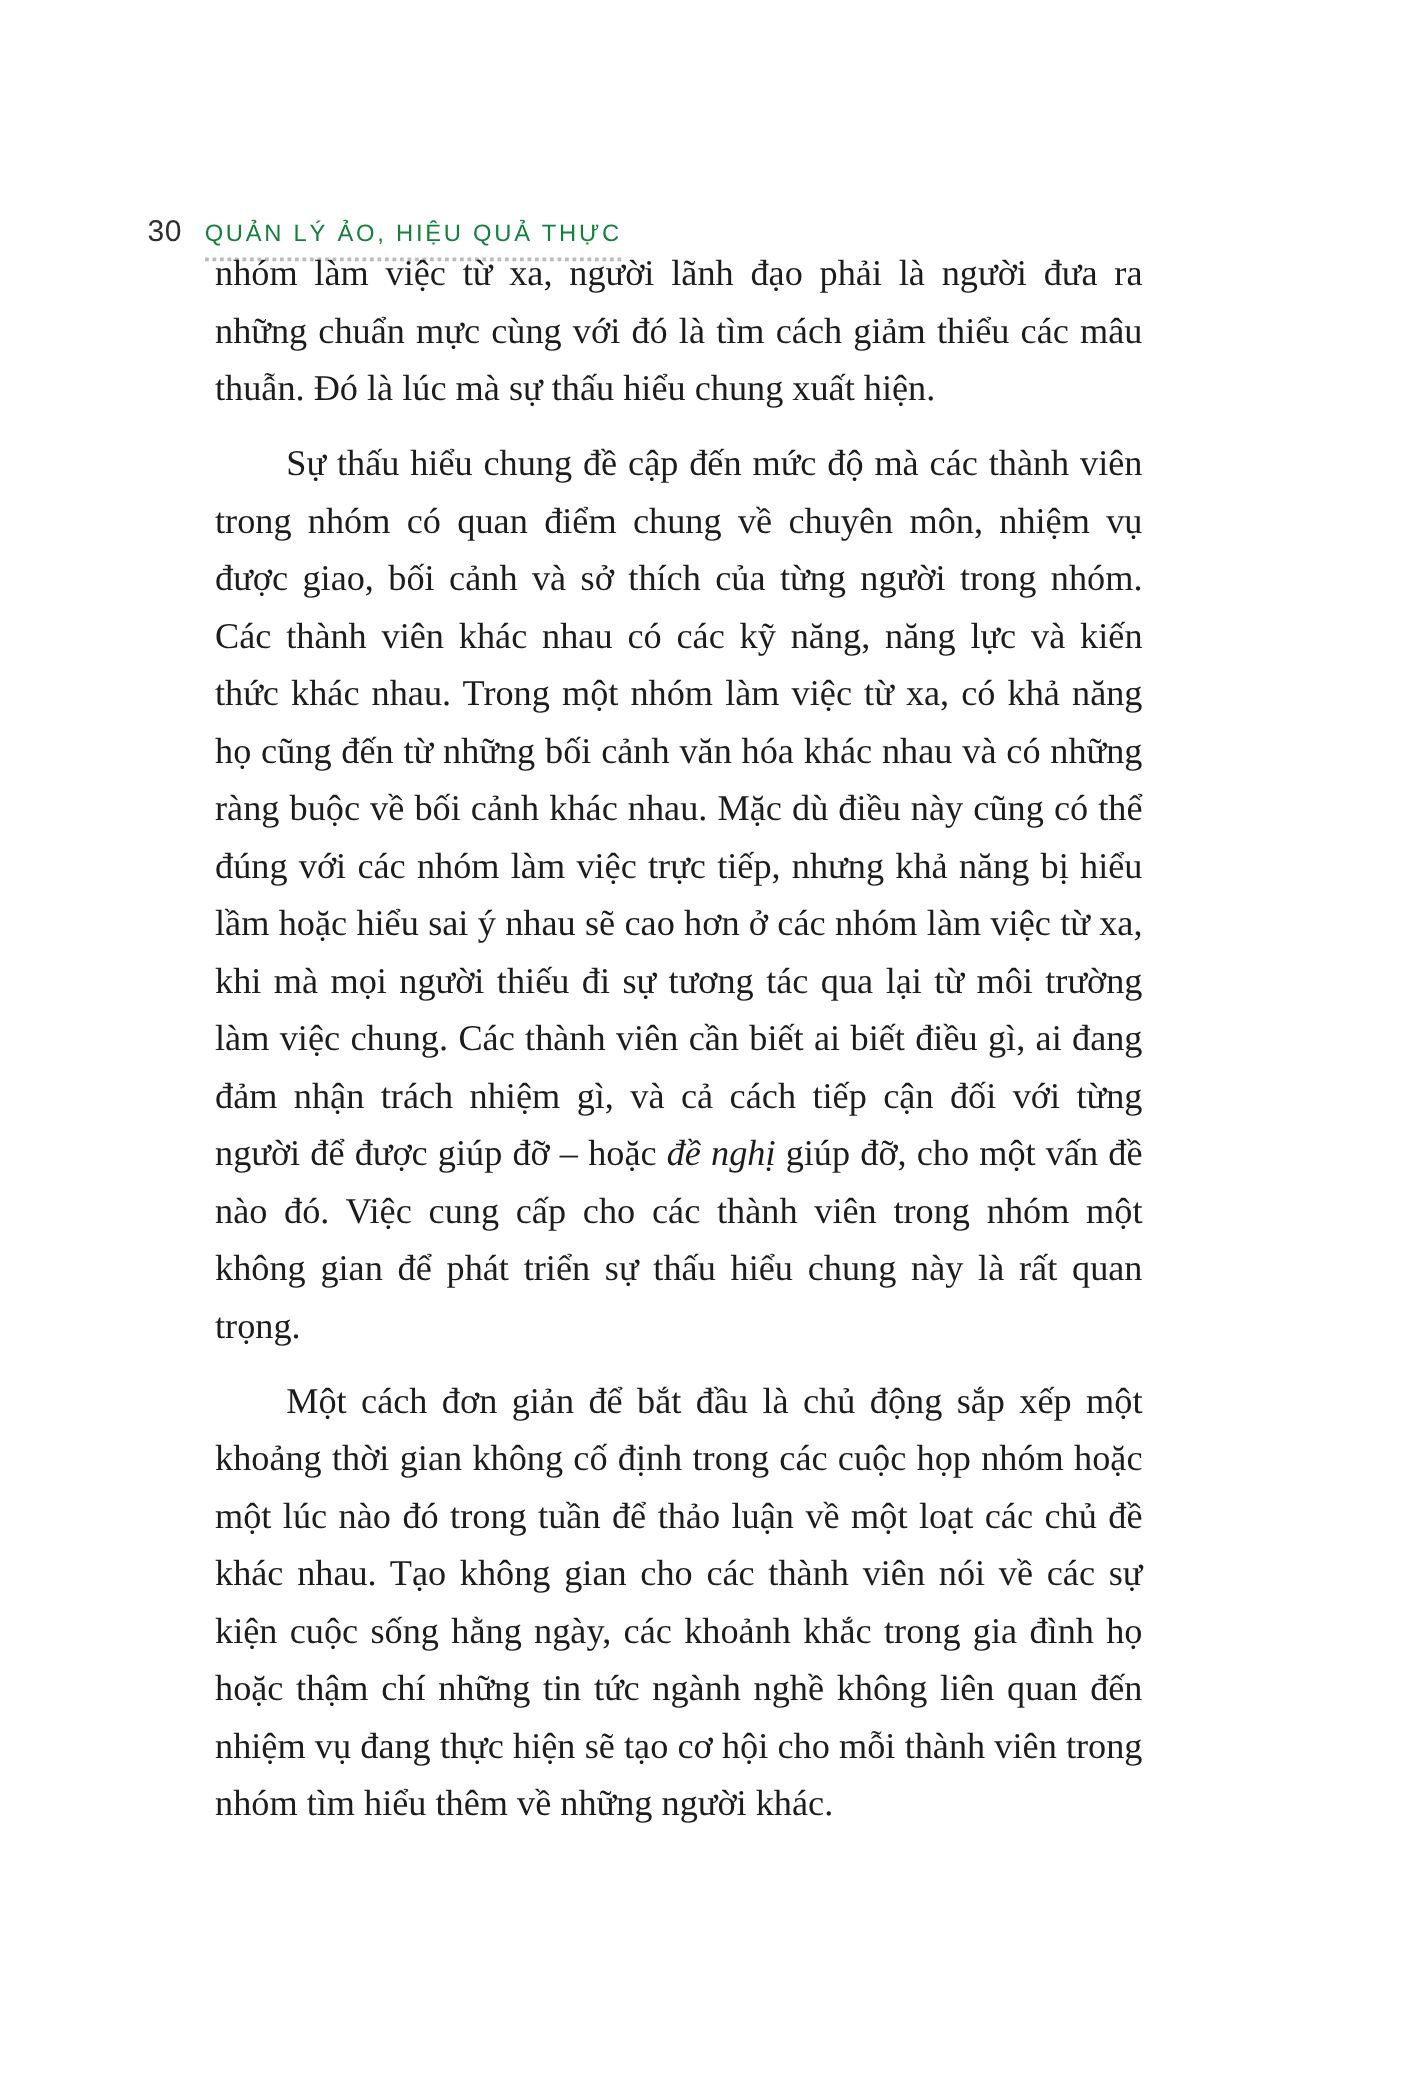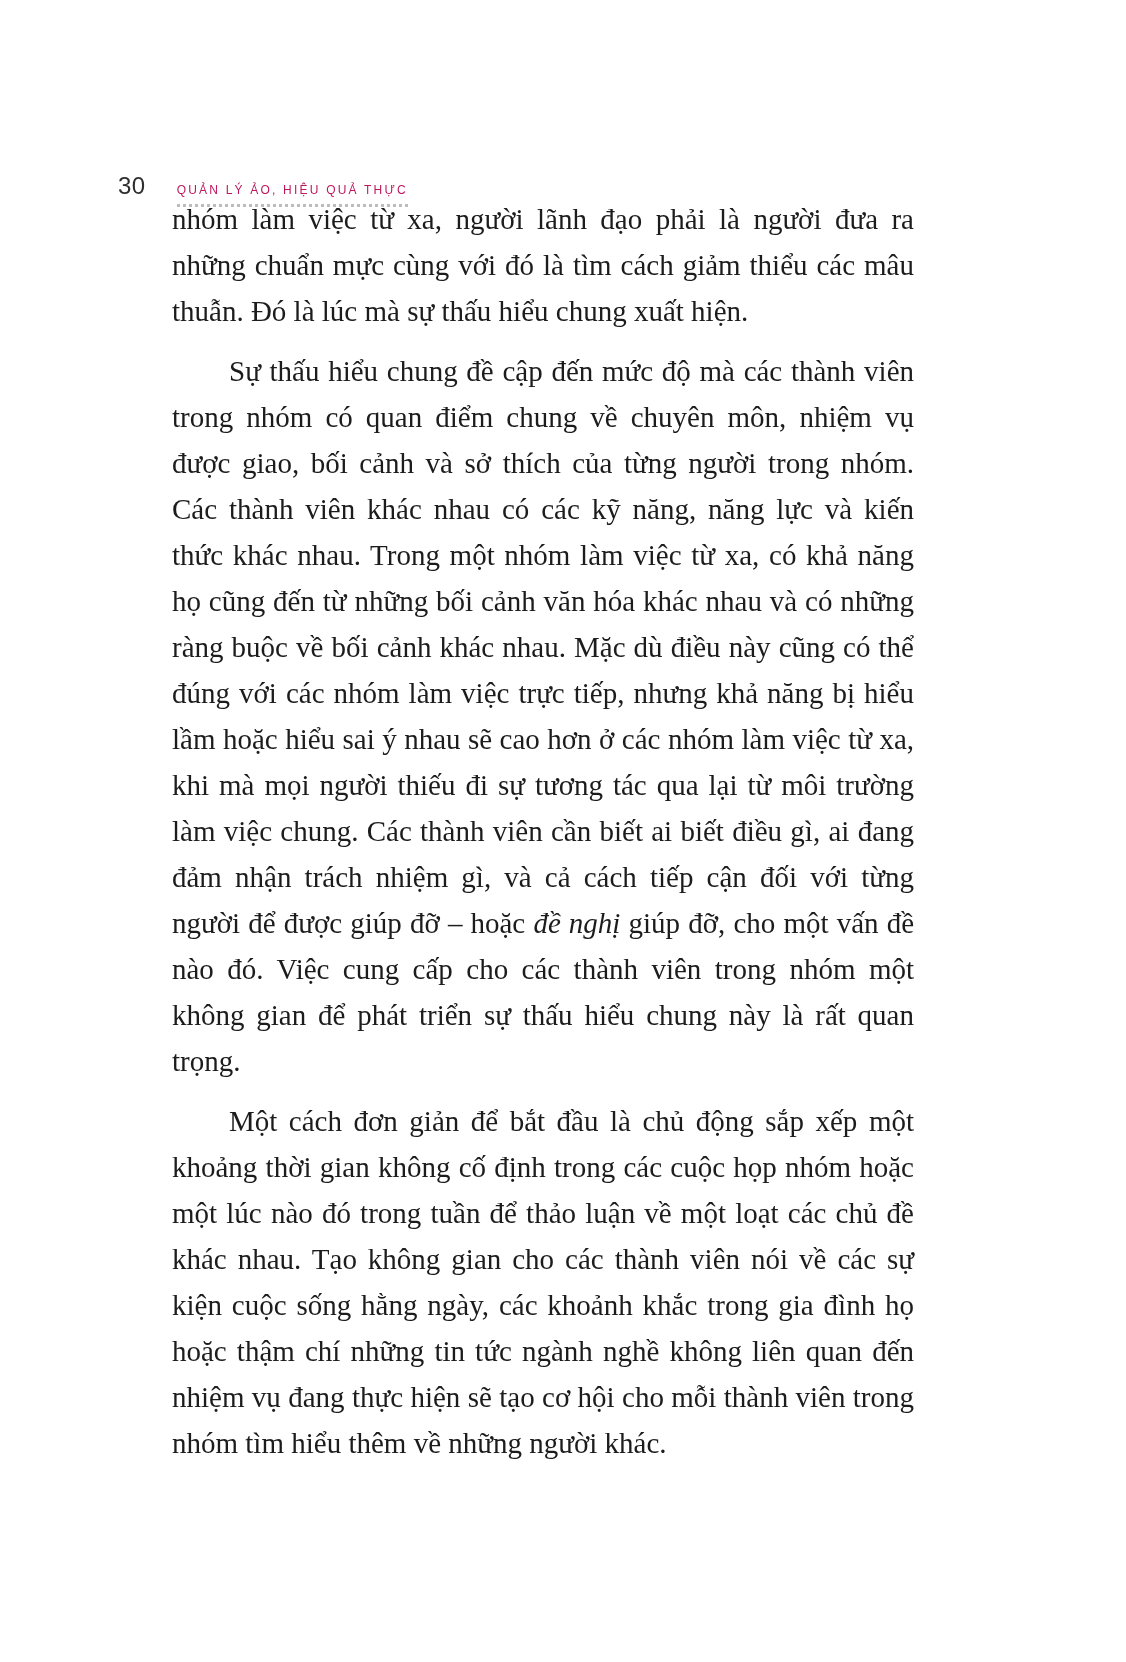--- a/index.html
+++ b/index.html
@@ -24,27 +24,26 @@
     gap: 18px;
     font-family: "Liberation Sans", sans-serif;
   }
   .page-number {
     font-size: 24px;
     color: #2e2e2e;
     letter-spacing: 0.5px;
     margin-top: 36px;
   }
   .running-head {
-    font-size: 12px;
+    font-size: 19px;
     letter-spacing: 2.2px;
-    color: #be185d;
+    color: #15803d;
     text-transform: uppercase;
     border-bottom: 3px dotted #bcbcbc;
     padding-bottom: 7px;
-    margin-left: 13px;
   }
   .body-text {
     position: absolute;
     top: 196px;
     left: 172px;
     width: 742px;
     font-size: 29px;
     line-height: 46px;
     text-align: justify;
     color: #1c1c1c;

